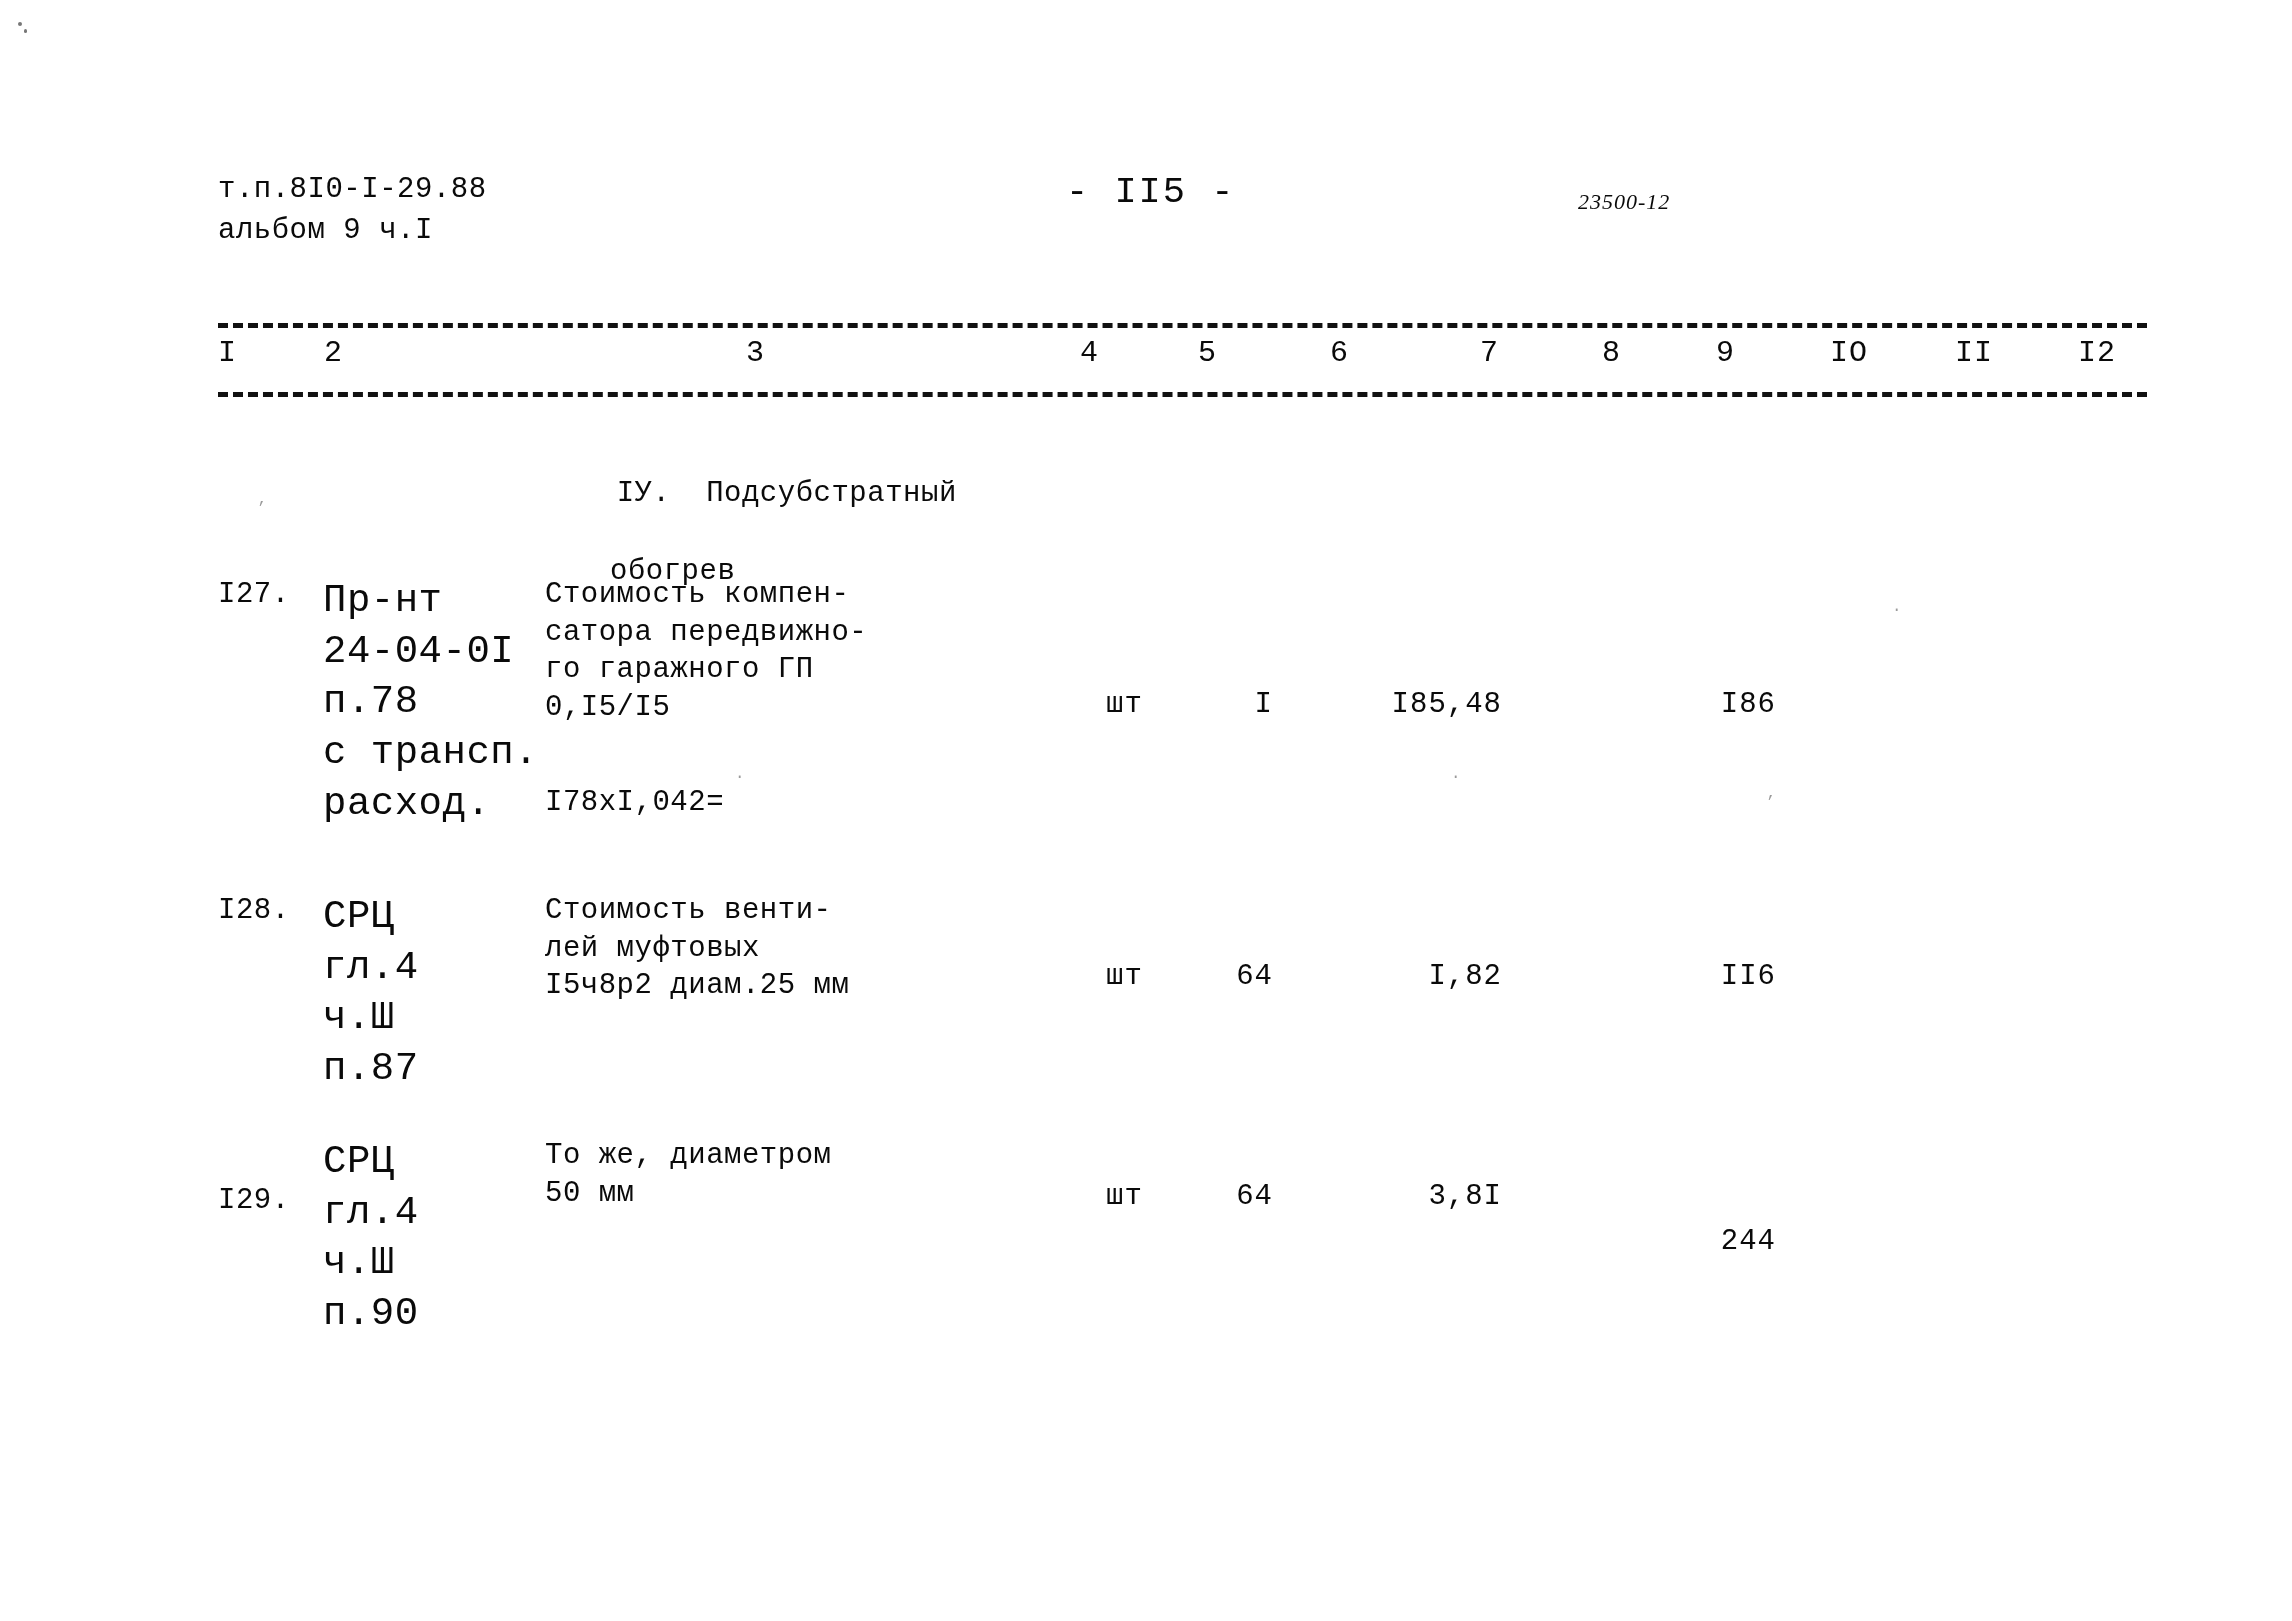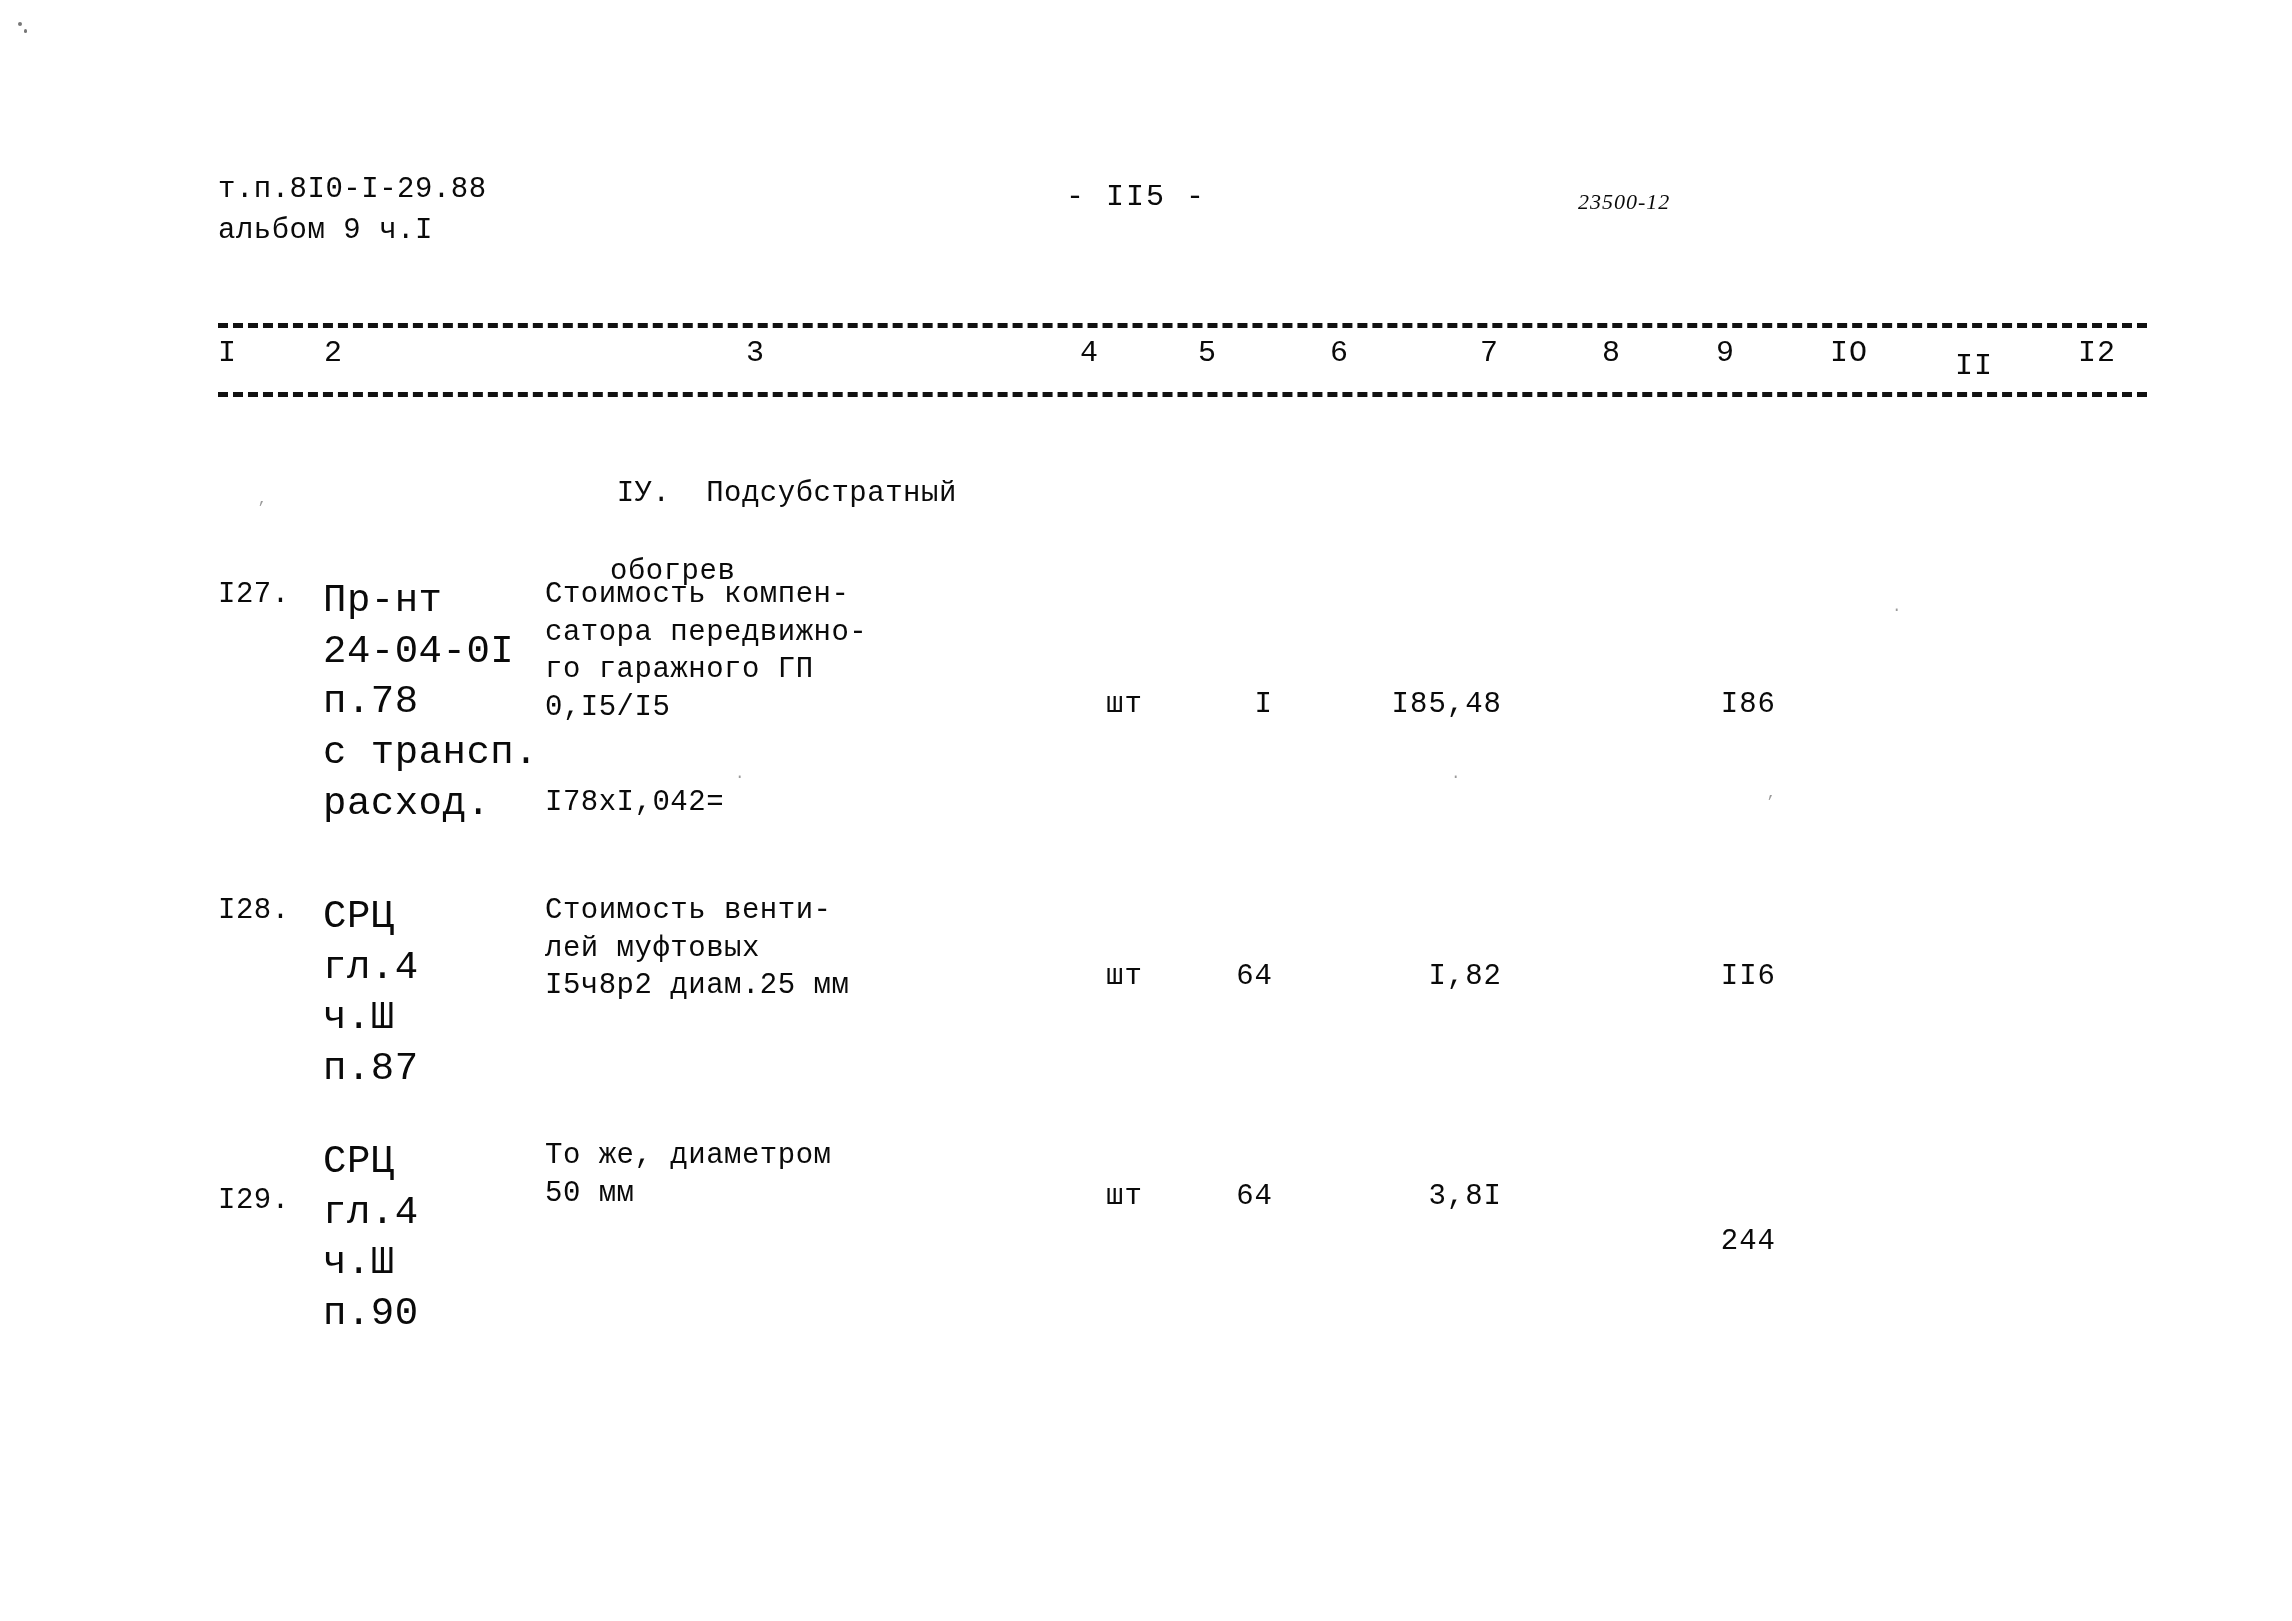--- a/index.html
+++ b/index.html
@@ -28,22 +28,22 @@
 
   
   .hdr-left {
     left: 218px;
     top: 169px;
     font-size: 29px;
     line-height: 1.42;
   }
   .page-no {
     left: 1066px;
-    top: 178px;
-    font-size: 30px;
+    top: 168px;
+    font-size: 37px;
     letter-spacing: 2px;
   }
   .doc-code {
     left: 1578px;
     top: 188px;
     font-size: 22px;
     font-style: oblique 14deg;
     font-family: "Liberation Serif", "DejaVu Serif", serif;
     letter-spacing: 1px;
   }
@@ -140,21 +140,21 @@
     <span class="colnum" style="left:0px;">I</span>
     <span class="colnum" style="left:106px;">2</span>
     <span class="colnum" style="left:528px;">3</span>
     <span class="colnum" style="left:862px;">4</span>
     <span class="colnum" style="left:980px;">5</span>
     <span class="colnum" style="left:1112px;">6</span>
     <span class="colnum" style="left:1262px;">7</span>
     <span class="colnum" style="left:1384px;">8</span>
     <span class="colnum" style="left:1498px;">9</span>
     <span class="colnum" style="left:1612px;">IO</span>
-    <span class="colnum" style="left:1737px;margin-top:13px;">II</span>
+    <span class="colnum" style="left:1737px;">II</span>
     <span class="colnum" style="left:1860px;">I2</span>
   </div>
 
   <div class="t section-head">
     <span>IУ.  Подсубстратный</span>
     <span class="sh-l2">обогрев</span>
   </div>
 
   <div class="t c1 col1" style="top:576px;">I27.</div>
   <div class="t c2 col2" style="top:576px;">Пр-нт

